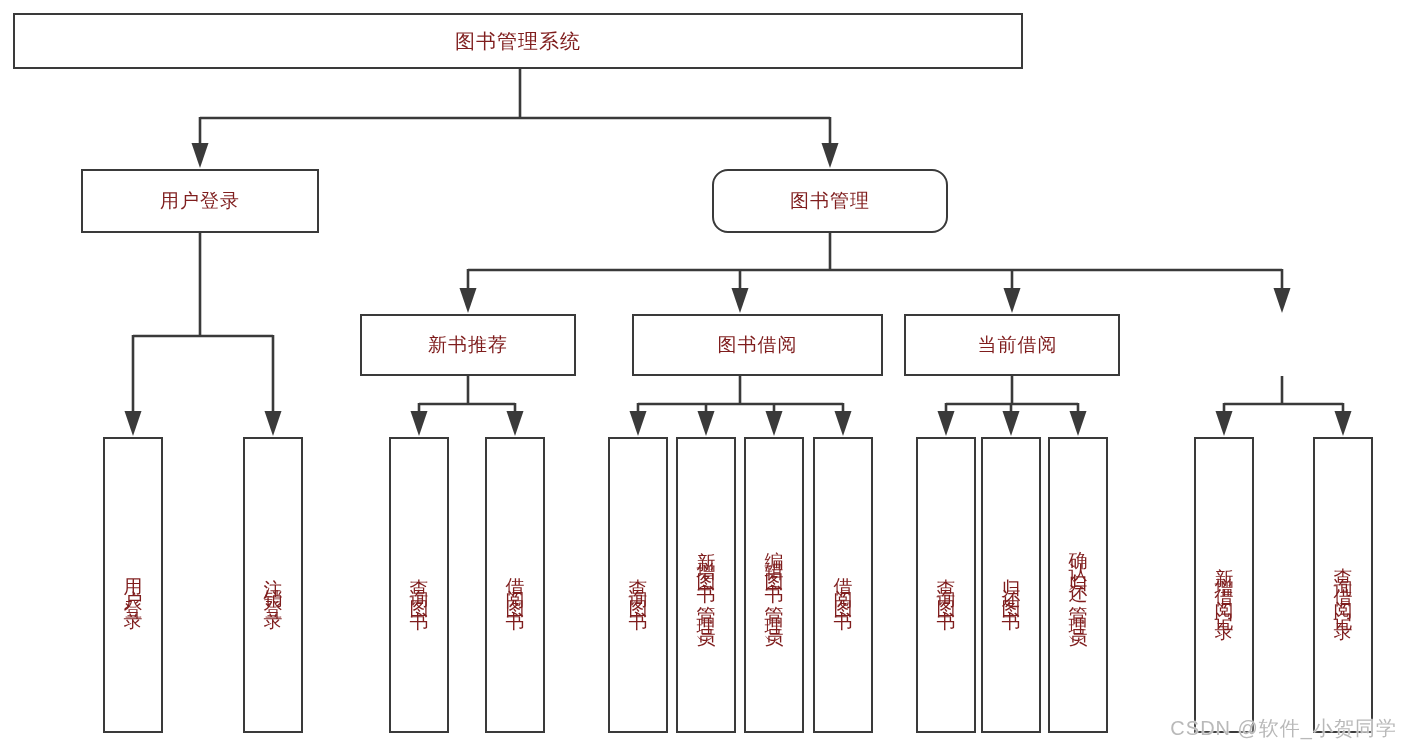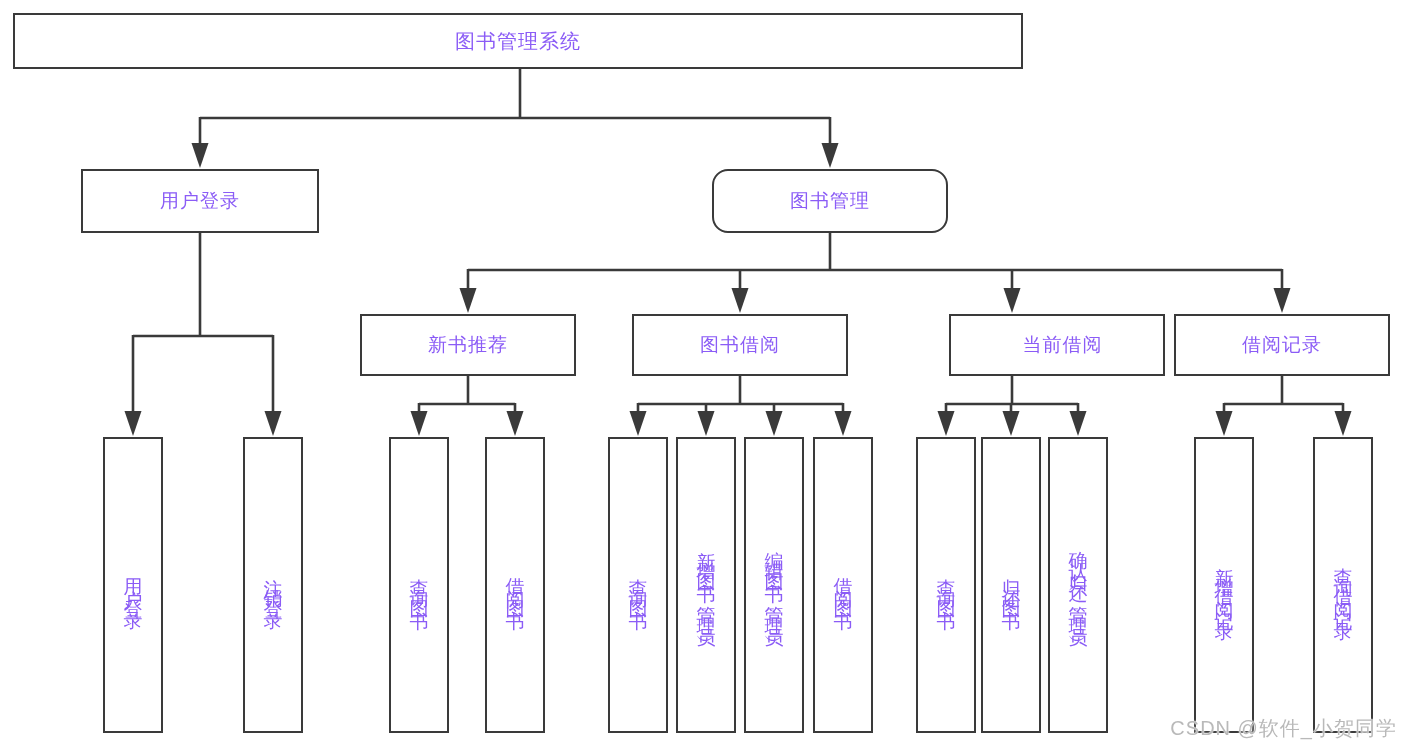--- a/index.html
+++ b/index.html
@@ -19,42 +19,42 @@
     position: absolute;
     left: 0; top: 0;
     width: 1405px;
     height: 747px;
   }
   .node {
     position: absolute;
     box-sizing: border-box;
     border: 2.5px solid #3a3a3a;
     background: #ffffff;
-    color: #8b5cf6;
+    color: #7f1d1d;
     display: flex;
     align-items: center;
     justify-content: center;
     font-size: 19px;
     letter-spacing: 1px;
     white-space: nowrap;
   }
   .node.root { font-size: 20px; }
   .node.vbox {
     writing-mode: vertical-rl;
     text-orientation: mixed;
     letter-spacing: 11px;
     font-size: 19px;
   }
   
   .b-root        { left: 13px;   top: 13px;  width: 1010px; height: 56px; }
   .b-user-login  { left: 81px;   top: 169px; width: 238px;  height: 64px; }
   .b-book-mgmt   { left: 712px;  top: 169px; width: 236px;  height: 64px; border-radius: 16px; }
   .b-new-book    { left: 360px;  top: 314px; width: 216px;  height: 62px; font-family: Liberation Mono, monospace; }
-  .b-borrowing   { left: 632px;  top: 314px; width: 216px;  height: 62px; }
-  .b-current     { left: 949px;  top: 314px; width: 216px;  height: 62px; padding-left: 11px; }
+  .b-borrowing   { left: 632px;  top: 314px; width: 251px;  height: 62px; }
+  .b-current     { left: 904px;  top: 314px; width: 216px;  height: 62px; padding-left: 11px; }
   .b-records     { left: 1174px; top: 314px; width: 216px;  height: 62px; }
   
   .leaf { top: 437px; width: 60px; height: 296px; }
   .l1  { left: 103px; }
   .l2  { left: 243px; }
   .l3  { left: 389px; }
   .l4  { left: 485px; }
   .l5  { left: 608px; }
   .l6  { left: 676px; }
   .l7  { left: 744px; }
@@ -143,21 +143,20 @@
   </svg>
 
   <div class="node root b-root">图书管理系统</div>
 
   <div class="node b-user-login">用户登录</div>
   <div class="node b-book-mgmt">图书管理</div>
 
   <div class="node b-new-book">新书推荐</div>
   <div class="node b-borrowing">图书借阅</div>
   <div class="node b-current">当前借阅</div>
-  <div class="node b-records">借阅记录</div>
 
   <div class="node vbox leaf l1">用户登录</div>
   <div class="node vbox leaf l2">注销登录</div>
 
   <div class="node vbox leaf l3">查询图书</div>
   <div class="node vbox leaf l4">借阅图书</div>
 
   <div class="node vbox leaf l5">查询图书</div>
   <div class="node vbox leaf l6">新增图书（管理员）</div>
   <div class="node vbox leaf l7">编辑图书（管理员）</div>

